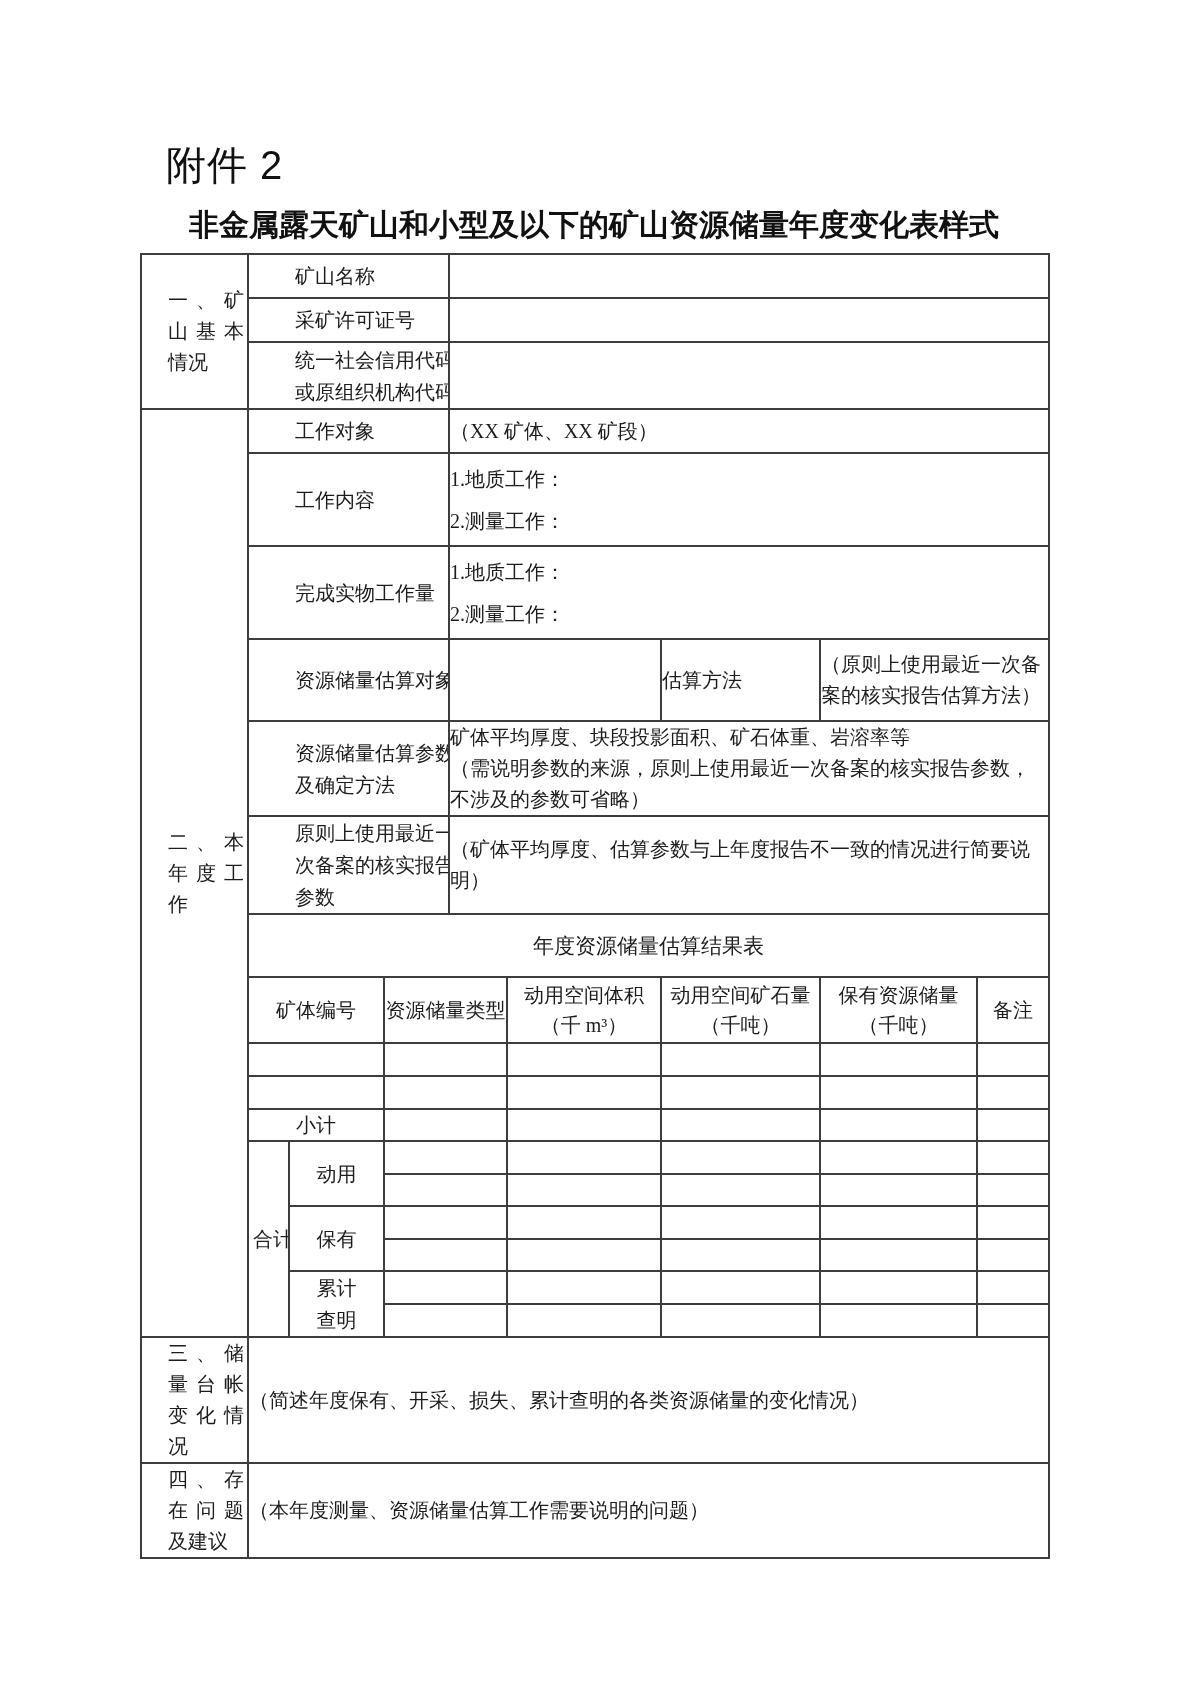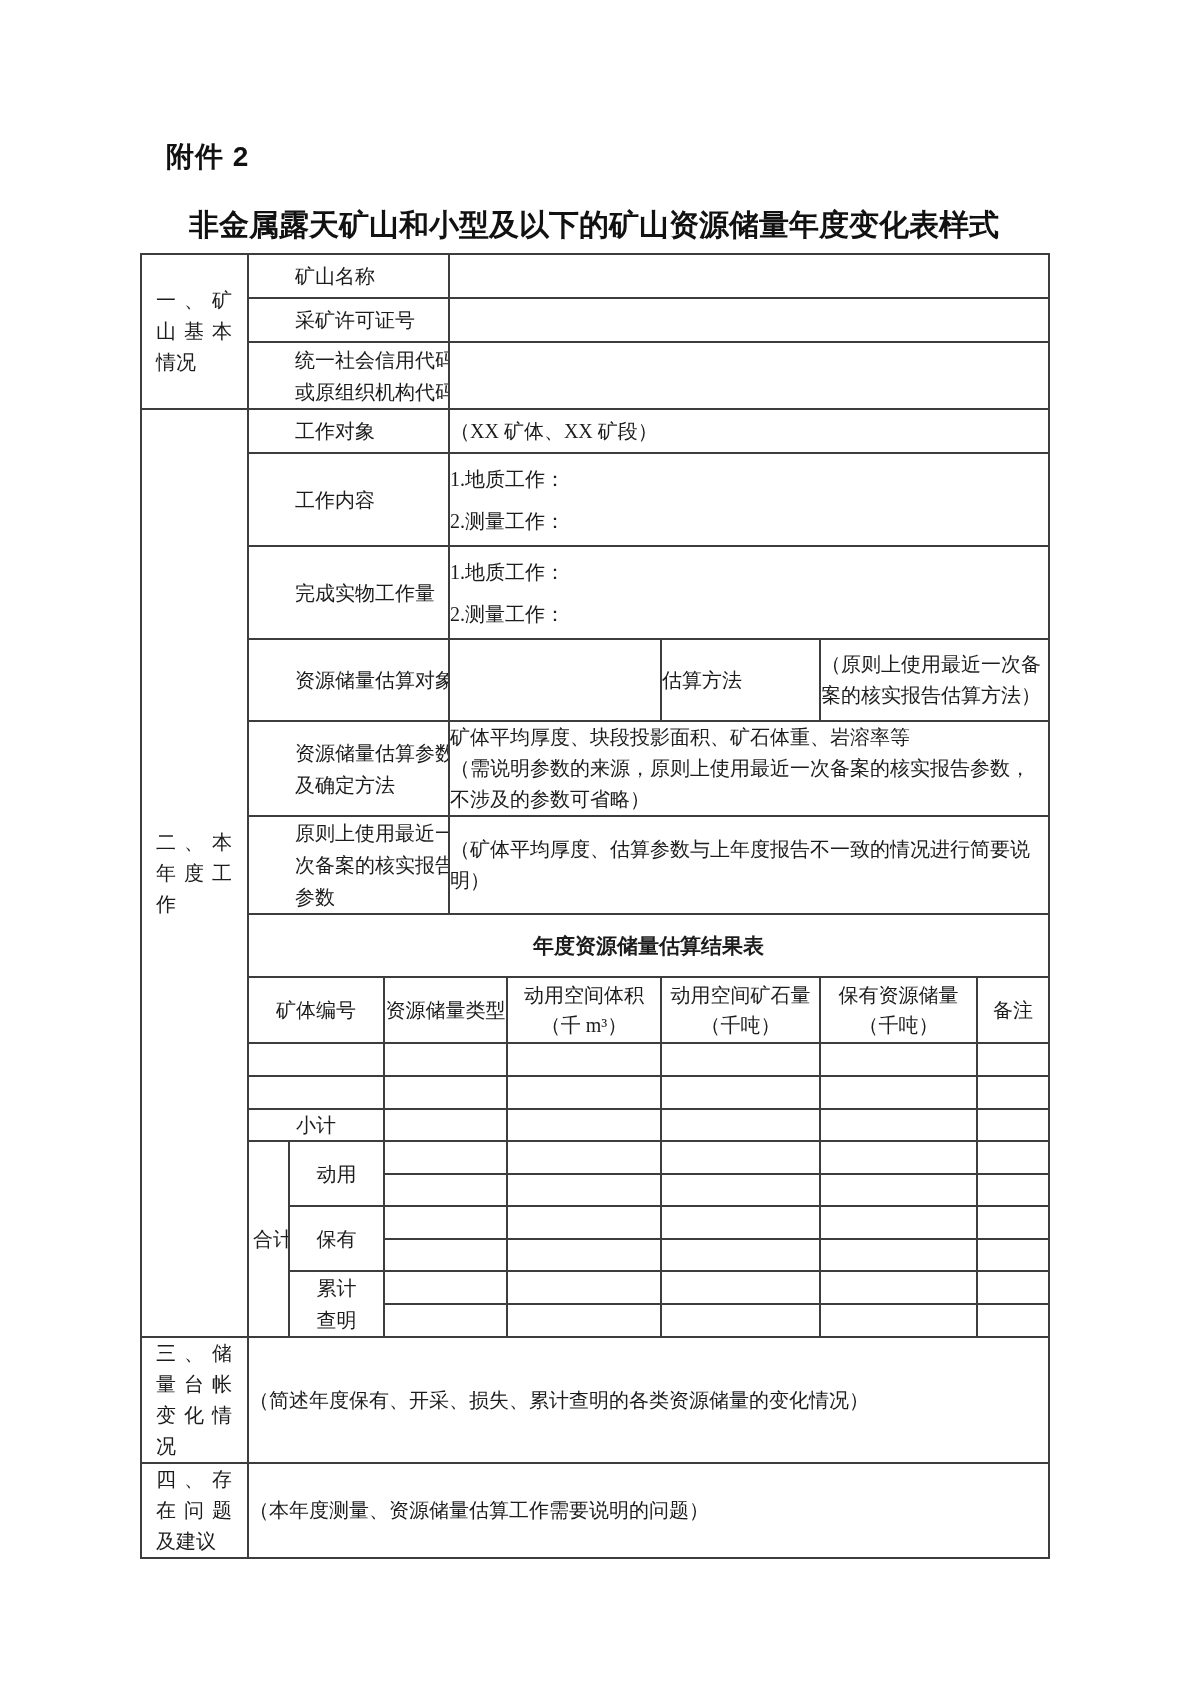--- a/index.html
+++ b/index.html
@@ -6,21 +6,21 @@
   body{
     width:1200px;height:1696px;
     background:#ffffff;
     font-family:"Liberation Serif","DejaVu Serif",serif;
     color:#1c1c1c;
     position:relative;
   }
   .attachment{
     position:absolute;left:166px;top:138px;
     font-family:"Liberation Sans","DejaVu Sans",sans-serif;
-    font-weight:bold;font-size:28px;letter-spacing:1px;color:#111;
+    font-weight:normal;font-size:40px;letter-spacing:1px;color:#111;
   }
   .doc-title{
     position:absolute;left:140px;top:205px;width:908px;
     text-align:center;
     font-family:"Liberation Sans","DejaVu Sans",sans-serif;
     font-weight:bold;font-size:30px;color:#111;
   }
   table.form{
     position:absolute;left:140px;top:253px;
     border-collapse:collapse;table-layout:fixed;
@@ -30,35 +30,35 @@
   table.form td{
     border:2px solid #3d3d3d;
     padding:0;
     vertical-align:middle;
     overflow:hidden;
   }
   td.group{
     text-align:left;vertical-align:middle;
   }
   td.group .wrap{
-    display:inline-block;width:76px;margin-left:14px;
+    display:inline-block;width:76px;margin-left:26px;
     text-align:justify;text-justify:inter-character;
     line-height:1.55;
   }
   td.lbl{padding-left:10px;padding-right:26px;}
   td.lbl .wrap{display:inline-block;width:165px;line-height:1.6;padding-left:46px;}
   td.val{padding-left:14px;margin-top:16px;}
   td.val2{padding-left:12px;line-height:1.55;}
   .twoLine div{line-height:2.1;}
   td.center{text-align:center;}
   td.hdr{text-align:center;line-height:1.5;padding:2px 4px;}
   td.resultTitle{
     text-align:center;
     font-family:"Liberation Sans","DejaVu Sans",sans-serif;
-    font-weight:bold;font-size:21px;border-radius:26px;
+    font-weight:normal;font-size:21px;border-radius:26px;
   }
   td.totalLbl{text-align:center;line-height:1.4;}
   td.totalLbl .wrap{display:inline-block;width:48px;text-align:center;line-height:1.6;}
   td.note{padding:4px 8px;line-height:1.55;border-radius:25px;}
 </style>
 </head>
 <body>
 
 <div class="attachment">附件 2</div>
 <div class="doc-title">非金属露天矿山和小型及以下的矿山资源储量年度变化表样式</div>

